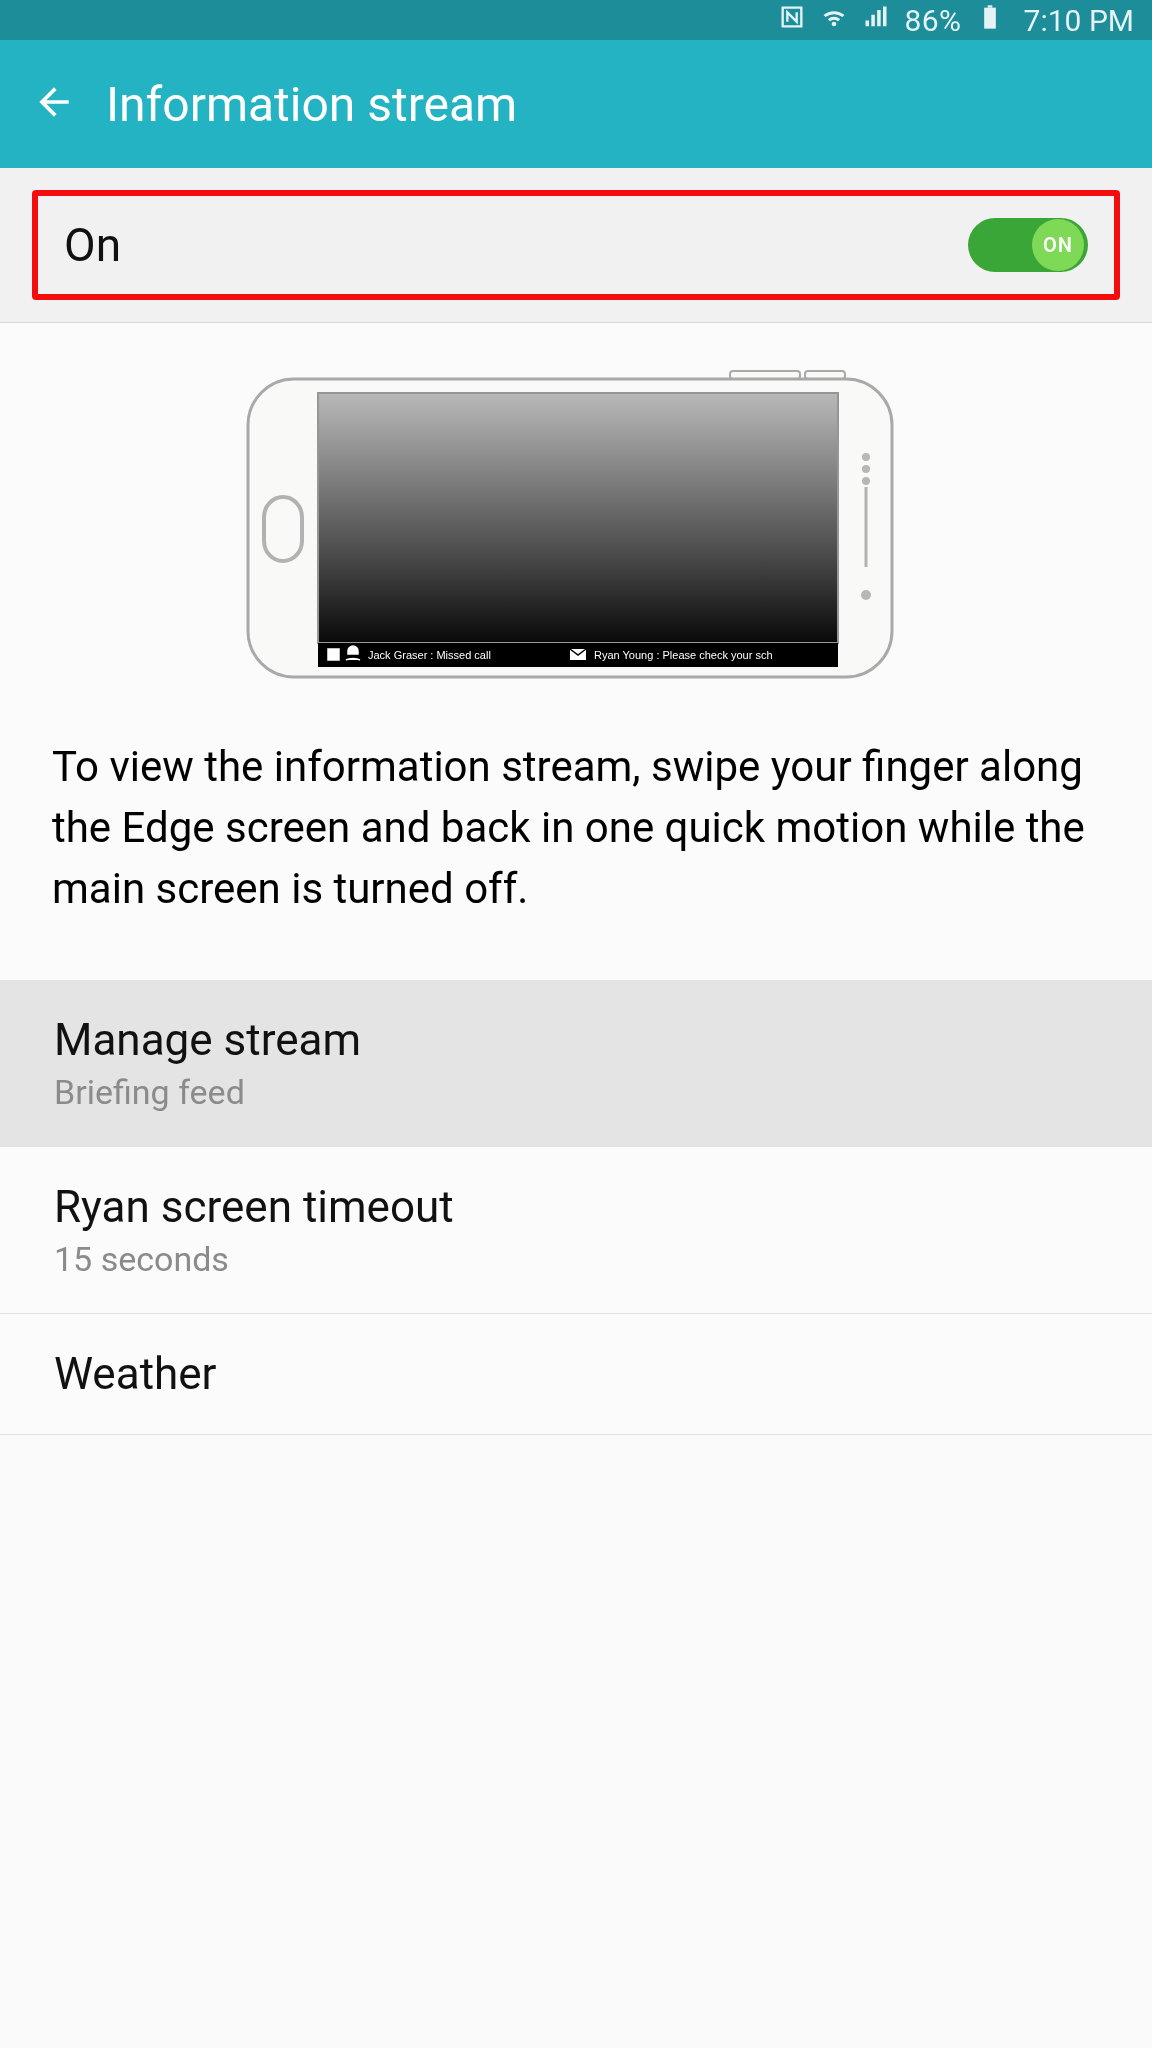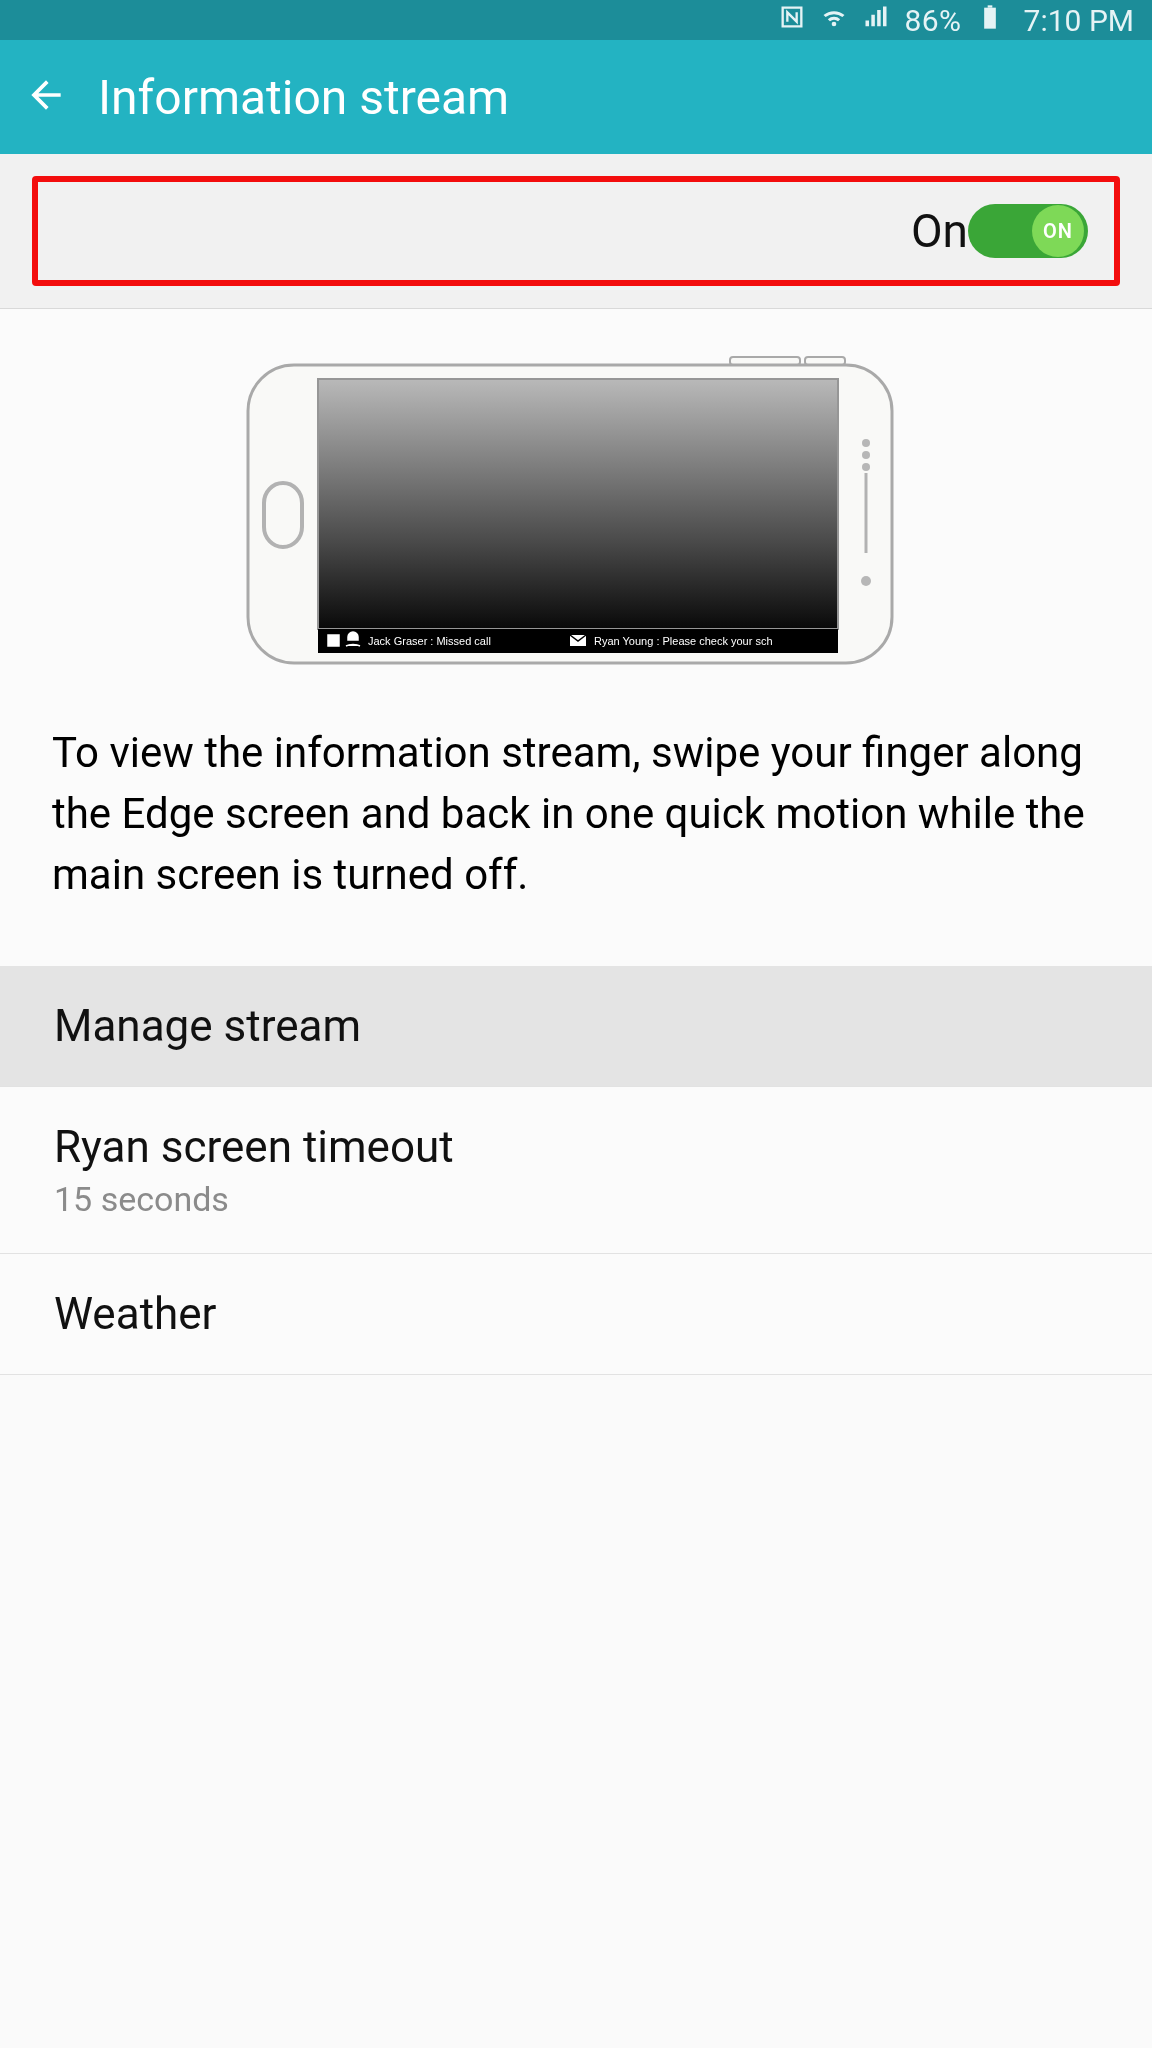--- a/index.html
+++ b/index.html
@@ -3,26 +3,26 @@
 <meta charset="utf-8">
 <style>
   * { box-sizing: border-box; margin: 0; padding: 0; }
   html, body { width: 1152px; height: 2048px; font-family: -apple-system, "Helvetica Neue", Roboto, Arial, sans-serif; background:#fafafa; }
   
   .statusbar { height:40px; background:#1c8d99; display:flex; align-items:center; justify-content:flex-end; padding:0 18px; color:#e5f3f5; font-size:30px; gap:14px; }
   .statusbar svg { width:28px; height:28px; fill:#e5f3f5; }
   .statusbar .battery-pct { font-size:30px; letter-spacing:0.5px; }
   .statusbar .clock { font-size:30px; margin-left:6px; }
   
-  .appbar { height:114px; background:#23b3c2; display:flex; align-items:center; padding:0 24px; gap:30px; }
+  .appbar { height:128px; background:#23b3c2; display:flex; align-items:center; padding:0 32px; gap:30px; }
   .appbar .back svg { width:44px; height:44px; fill:#ffffff; }
   .appbar .title { color:#ffffff; font-size:48px; font-weight:400; }
   
   .toggle-row-wrap { background:#f1f1f1; border-bottom:1px solid #d9d9d9; padding:22px 32px 22px 32px; }
-  .toggle-row { border:6px solid #f30d0d; border-radius:4px; padding:22px 26px; display:flex; align-items:center; justify-content:flex-end; }
+  .toggle-row { border:6px solid #f30d0d; border-radius:4px; padding:22px 26px; display:flex; align-items:center; justify-content:space-between; }
   .toggle-row .label { font-size:46px; color:#111; }
   .switch { width:120px; height:54px; background:#3aa637; border-radius:32px; position:relative; display:flex; align-items:center; justify-content:flex-end; padding-right:4px; }
   .switch .knob { width:52px; height:52px; background:#7ed957; border-radius:50%; display:flex; align-items:center; justify-content:center; color:#ffffff; font-size:20px; font-weight:600; letter-spacing:1px; }
   
   .illustration-area { background:#fbfbfb; padding:44px 12px 20px 0; display:flex; justify-content:center; }
   .phone { width:660px; height:320px; }
   .phone .frame { fill:#f9f9f7; stroke:#a9a9a9; stroke-width:3; }
   .phone .btn { fill:#f9f9f7; stroke:#a9a9a9; stroke-width:2; }
   .phone .speaker { fill:none; stroke:#b2b2b2; stroke-width:3; }
   .phone .home { fill:none; stroke:#b2b2b2; stroke-width:4; }
@@ -119,20 +119,21 @@
     <rect class="ticker-icon" x="330" y="282" width="16" height="11" fill="#fff"></rect>
     <path d="M330 282 l8 6 l8 -6" fill="none" stroke="#000" stroke-width="1.5"></path>
     <text class="ticker-text" x="354" y="292">Ryan Young : Please check your sch</text>
   </svg>
 </div>
 
 <div class="desc">To view the information stream, swipe your finger along the Edge screen and back in one quick motion while the main screen is turned off.</div>
 
 <div class="list-item selected">
   <div class="li-title">Manage stream</div>
+  <div class="li-sub">Briefing feed</div>
 </div>
 <div class="list-item">
   <div class="li-title">Ryan screen timeout</div>
   <div class="li-sub">15 seconds</div>
 </div>
 <div class="list-item">
   <div class="li-title">Weather</div>
 </div>
 
 </body></html>

